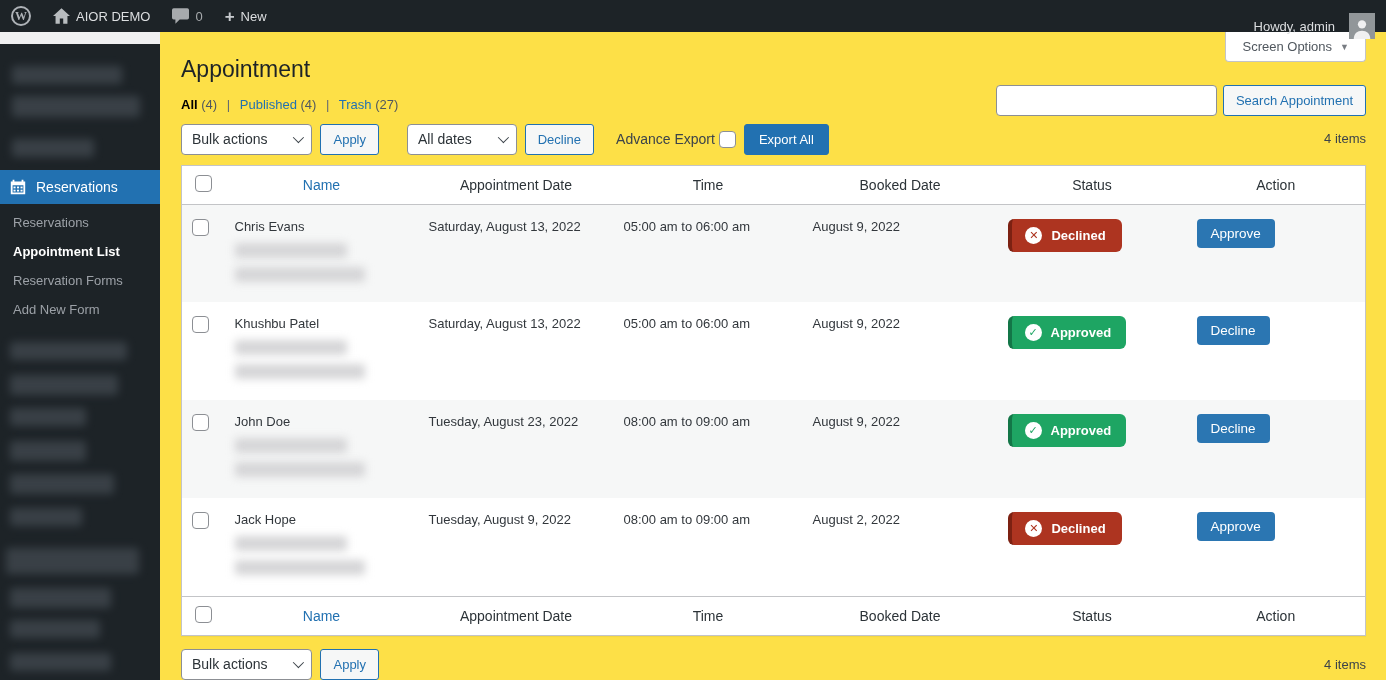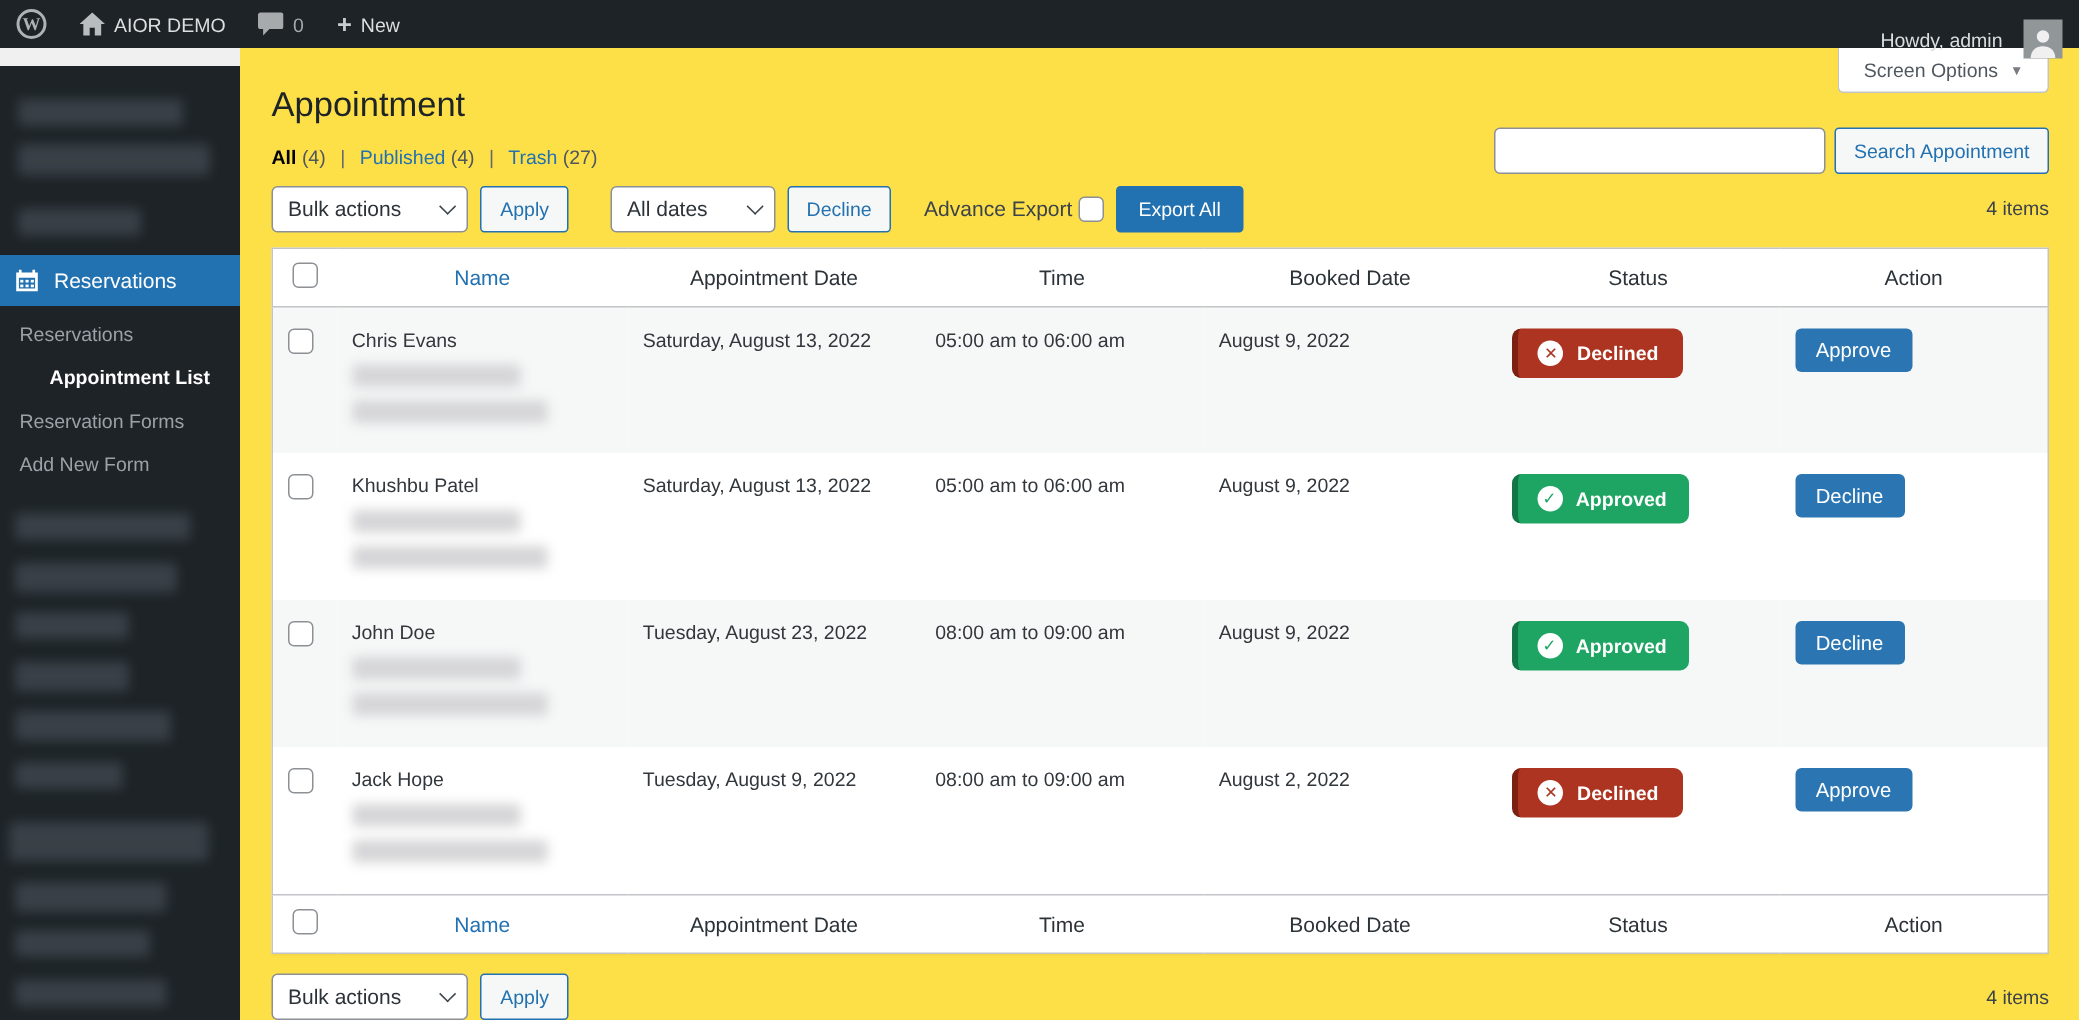--- a/index.html
+++ b/index.html
@@ -20,21 +20,21 @@
 
   
   .sidebar { position:absolute; left:0; top:44px; width:160px; height:648px; background:#1d2327; }
   .redact { position:absolute; background:#434a51; border-radius:3px; filter:blur(4px); opacity:.75; }
   .menu-active { position:absolute; left:0; top:126px; width:160px; height:34px; background:#2271b1;
     color:#fff; display:flex; align-items:center; gap:9px; padding-left:9px; font-size:14px; cursor:pointer; }
   .menu-arrow { position:absolute; left:160px; top:135px; width:0; height:0;
     border-top:8px solid transparent; border-bottom:8px solid transparent; border-left:8px solid #2271b1; }
   .submenu { position:absolute; left:0; top:164px; width:160px; }
   .submenu-item { display:block; padding:7px 0 7px 13px; color:#9ca1a7; font-size:13px; cursor:pointer; }
-  .submenu-item.current { color:#fff; font-weight:bold;text-align:center; }
+  .submenu-item.current { color:#fff; font-weight:bold; }
 
   
   .content { position:absolute; left:160px; top:32px; width:1226px; height:648px; background:#fde047; }
   .screen-options { position:absolute; right:20px; top:0; background:#fff; border:1px solid #c3c4c7; border-top:none;
     border-radius:0 0 4px 4px; padding:7px 16px; color:#50575e; font-size:13px; display:flex; align-items:center; gap:8px; cursor:pointer; }
   .so-caret { font-size:9px; color:#787c82; }
   .wrap { padding:0 20px 0 21px; }
   h1.page-title { font-size:23px; font-weight:400; color:#1d2327; padding:23px 0 4px; line-height:1.3; }
   .subsubsub { margin:8px 0 2px; color:#646970; font-size:13px; }
   .subsubsub .sep { margin:0 6px; color:#646970; }

